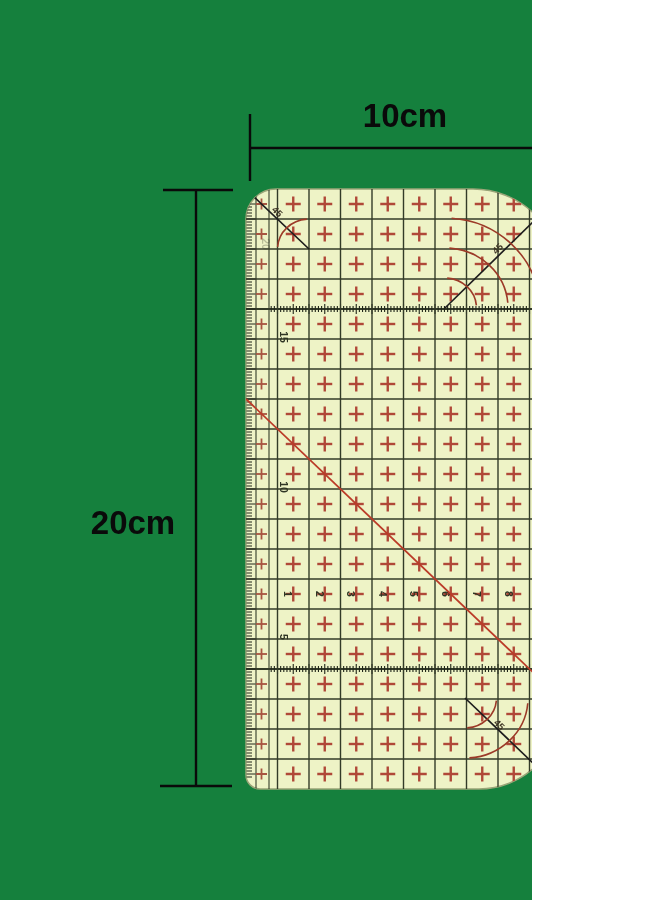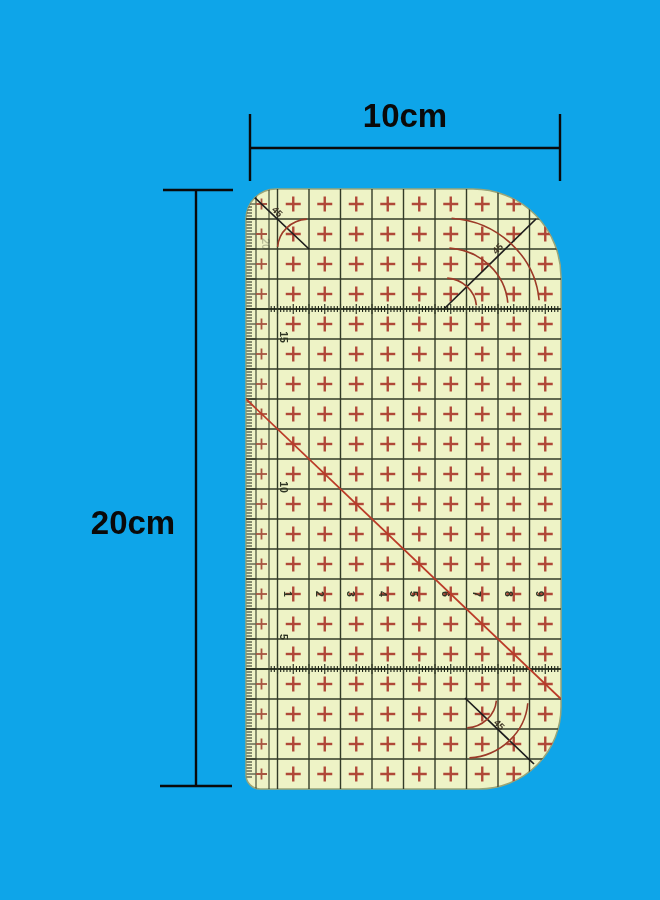--- a/index.html
+++ b/index.html
@@ -1,16 +1,16 @@
 <!DOCTYPE html>
 <html><head>
 <meta charset="utf-8">
 <style>
   html,body{margin:0;padding:0;background:#ffffff;}
-  #stage{position:relative;width:660px;height:900px;background:#0ea5e9;overflow:hidden;}
+  #stage{position:relative;width:532px;height:900px;background:#15803d;overflow:hidden;}
   svg{display:block;}
   text{font-family:"Liberation Sans","DejaVu Sans",sans-serif;}
   .dim-label{font-size:33px;font-weight:bold;text-anchor:middle;fill:var(--dim,#0a0a0a);}
   .dim-stroke{stroke:var(--dim,#0a0a0a);stroke-width:2.4;stroke-linecap:butt;}
 </style>
 </head>
 <body style="--dim: #0a0a0a;">
 
 <div id="stage">
   <svg width="660" height="900" viewBox="0 0 660 900">

